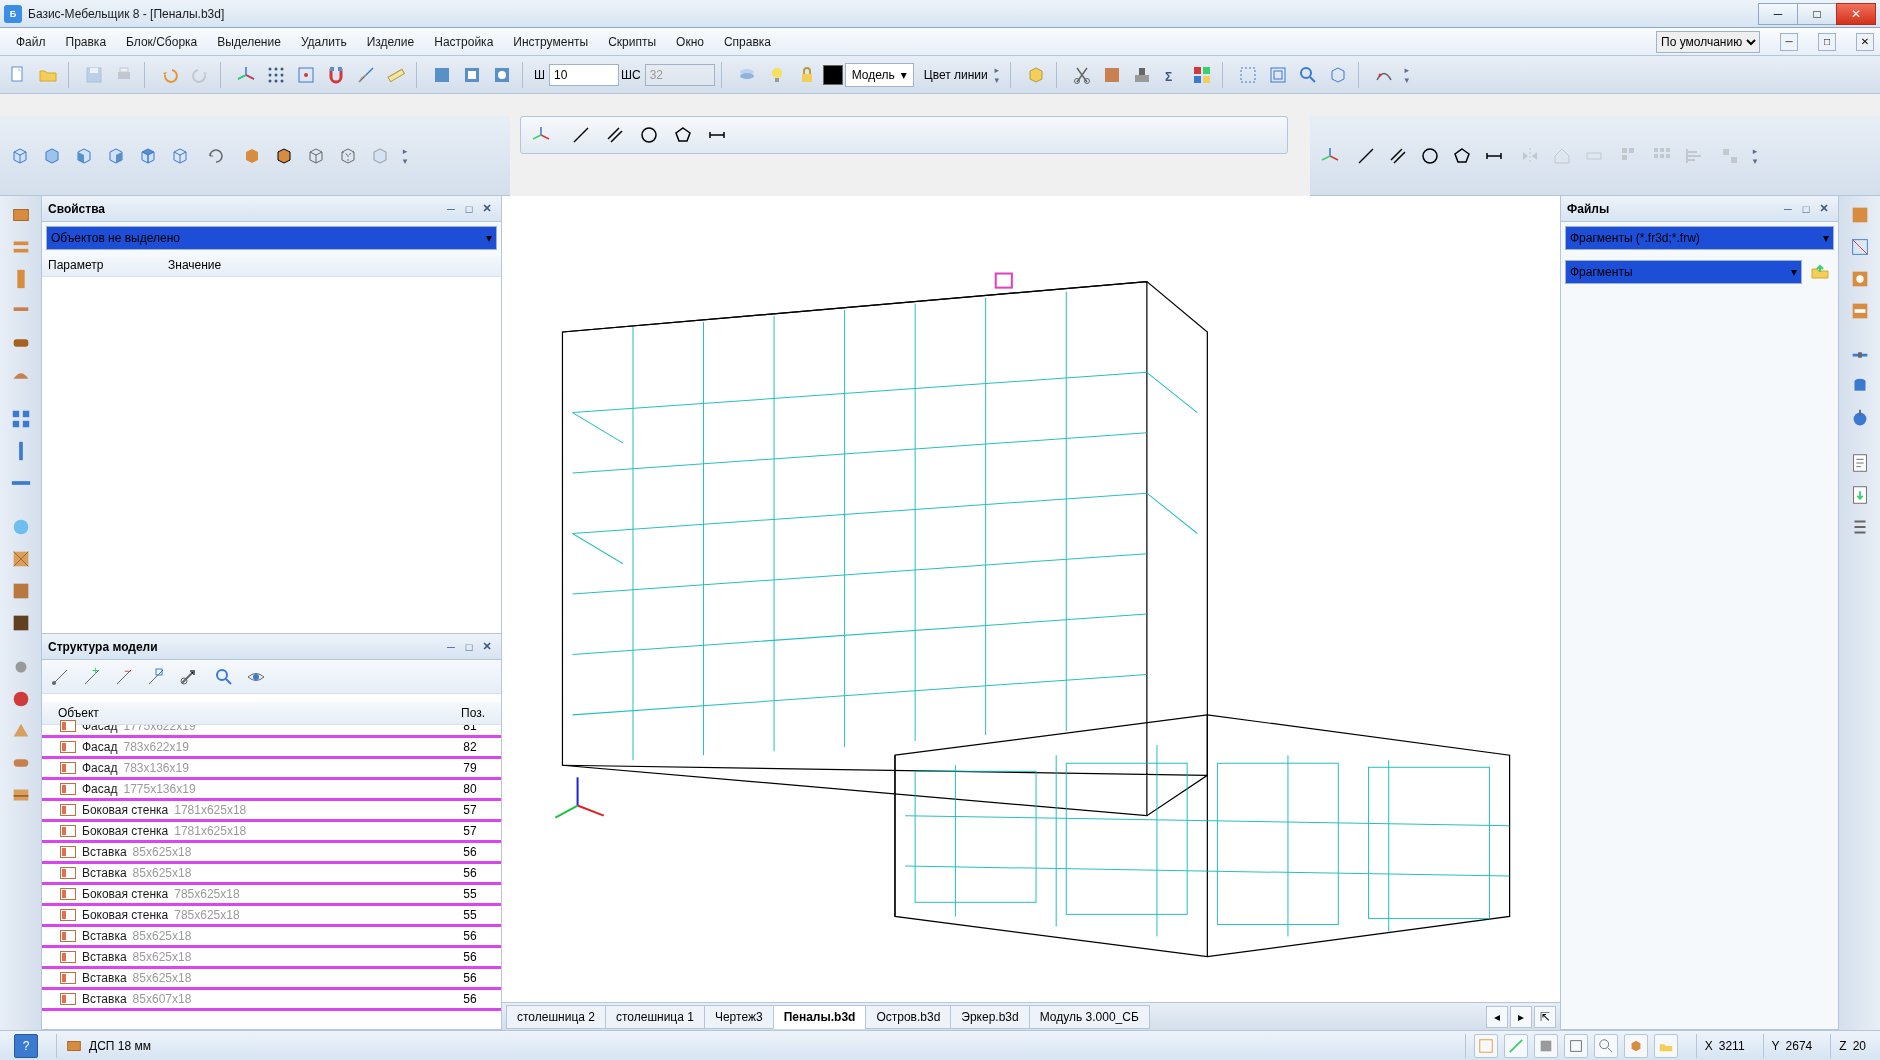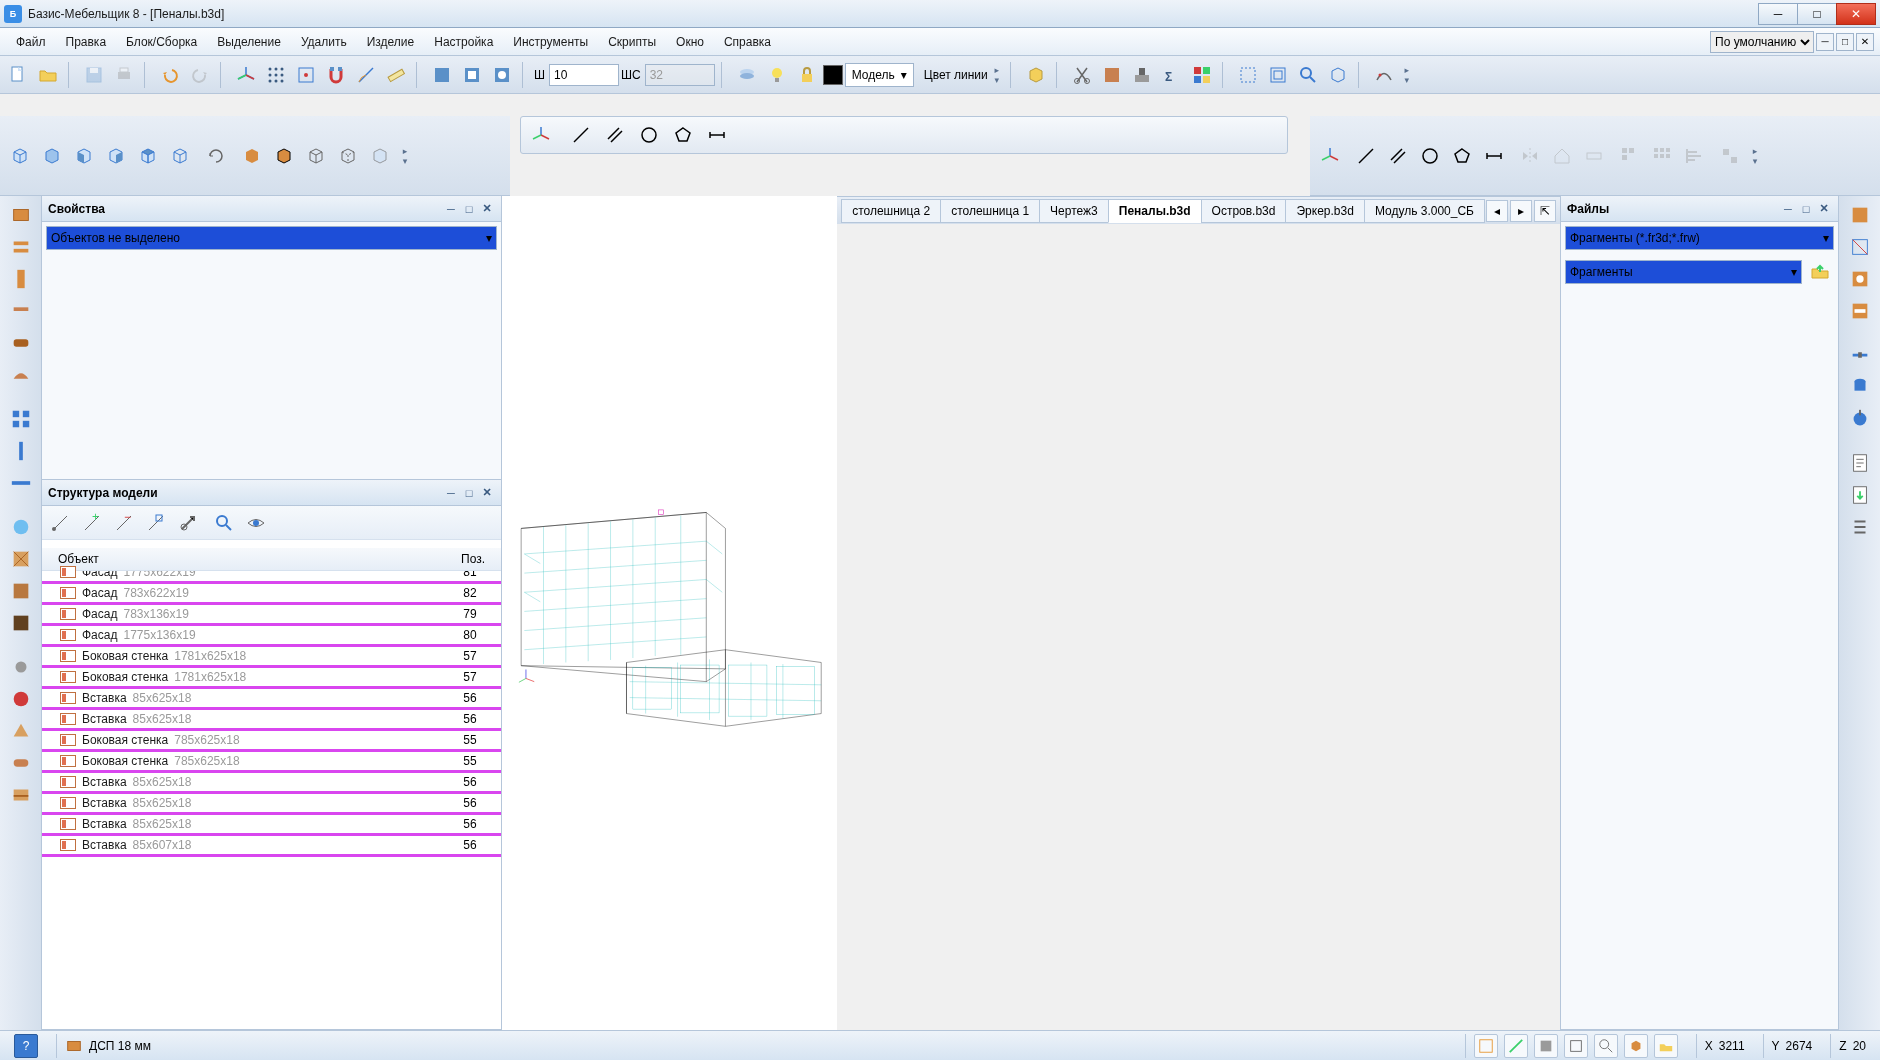--- a/index.html
+++ b/index.html
@@ -10,21 +10,21 @@
 .titlebar .appicon { width:18px; height:18px; background:#3a8ee6; border-radius:3px; margin-right:6px; display:inline-flex; align-items:center; justify-content:center; color:#fff; font-size:9px; font-weight:bold; }
 .titlebar .title { color:#1a1a1a; flex:1; }
 .winbtns { display:flex; gap:0; }
 .winbtns div { width:40px; height:22px; display:flex; align-items:center; justify-content:center; border:1px solid #8fa8c4; background:linear-gradient(#f6f9fc,#d6e4f2); margin-left:-1px; cursor:pointer; }
 .winbtns .close { background:linear-gradient(#f36f5a,#d2321a); color:#fff; border-color:#b02e1a; }
 
 
 .menubar { height:28px; background:linear-gradient(#fafcfe,#e6eef7); display:flex; align-items:center; padding:0 6px; border-bottom:1px solid #b5c6da; }
 .menubar .mitem { padding:4px 10px; cursor:pointer; color:#1a1a1a; }
 .menubar .spacer { flex:1; }
-.menubar .rightbox { display:flex; align-items:center; gap:2px; }
+.menubar .rightbox { display:flex; align-items:center; gap:20px; }
 .menubar select { font-size:12px; border:1px solid #9fb4cc; height:22px; }
 .menubar .mdi-btn { width:18px; height:18px; border:1px solid #9fb4cc; background:#eef3f9; display:flex; align-items:center; justify-content:center; cursor:pointer; font-size:10px; }
 
 
 .tbrow { background:linear-gradient(#e8eef6,#d4dfec); border-bottom:1px solid #b5c6da; display:flex; align-items:center; padding:2px 4px; min-height:38px; gap:2px; }
 .tbrow .sep { width:6px; border-left:1px solid #aebfd4; height:26px; margin:0 4px; }
 .tbtn { width:28px; height:28px; display:flex; align-items:center; justify-content:center; border:1px solid transparent; border-radius:3px; cursor:pointer; }
 .tbtn svg { width:20px; height:20px; }
 .tfield { display:flex; align-items:center; gap:4px; }
 .tfield label { font-size:12px; }
@@ -42,21 +42,21 @@
 
 .secondrow-right { position:absolute; left:1310px; top:116px; width:570px; height:80px; background:linear-gradient(#e8eef6,#d4dfec); border-bottom:1px solid #b5c6da; display:flex; align-items:center; padding:2px 6px; gap:4px; }
 .secondrow-left { position:absolute; left:0; top:116px; width:510px; height:80px; background:linear-gradient(#e8eef6,#d4dfec); border-bottom:1px solid #b5c6da; display:flex; align-items:center; padding:2px 6px; gap:4px; }
 
 
 .main { position:absolute; left:0; top:196px; right:0; bottom:30px; display:flex; }
 .leftcol { width:42px; background:linear-gradient(90deg,#e8eef6,#d4dfec); border-right:1px solid #b5c6da; display:flex; flex-direction:column; align-items:center; padding:4px 0; gap:2px; }
 .rightcol { width:42px; background:linear-gradient(90deg,#d4dfec,#e8eef6); border-left:1px solid #b5c6da; display:flex; flex-direction:column; align-items:center; padding:4px 0; gap:2px; }
 .vbtn { width:30px; height:30px; display:flex; align-items:center; justify-content:center; cursor:pointer; border:1px solid transparent; border-radius:3px; }
 
-.midcol { flex:1; display:flex; flex-direction:row; }
+.midcol { flex:1; display:flex; flex-direction:column; }
 .panels-left { width:460px; display:flex; flex-direction:column; border-right:1px solid #b5c6da; }
 .panels-right { width:278px; display:flex; flex-direction:column; border-left:1px solid #b5c6da; background:#f6f9fc; }
 
 
 .panel { display:flex; flex-direction:column; background:#f6f9fc; border-bottom:1px solid #b5c6da; }
 .panel .phead { height:26px; background:linear-gradient(#eef3f9,#d6e4f2); display:flex; align-items:center; padding:0 6px; border-bottom:1px solid #b5c6da; font-weight:bold; }
 .panel .phead .spacer { flex:1; }
 .panel .phead .pb { width:16px; height:16px; display:flex; align-items:center; justify-content:center; cursor:pointer; font-size:11px; color:#3a5a80; margin-left:2px; }
 .panel .pbody { flex:1; overflow:auto; background:#fff; }
 .panel .ptoolbar { height:34px; background:linear-gradient(#f6f9fc,#e6eef7); display:flex; align-items:center; padding:0 4px; gap:4px; border-bottom:1px solid #d6e1ee; }
@@ -639,32 +639,38 @@
     <div class="vbtn">
         <svg viewBox="0 0 24 24" width="22" height="22">
           <rect x="4" y="6" width="16" height="12" fill="#d8a060"></rect>
           <rect x="4" y="12" width="16" height="2" fill="#a86020"></rect>
         </svg>
       </div>
   </div>
 
   <div class="panels-left">
 
-    <div class="panel" style="height:284px">
+    <div class="panel" style="height:438px">
       <div class="phead">
         <span>Свойства</span>
         <span class="spacer"></span>
         <span class="pb">─</span>
         <span class="pb">□</span>
         <span class="pb">✕</span>
       </div>
       <div style="padding:4px">
         <div class="combo">
           <span>Объектов не выделено</span>
           <span>▾</span>
+        </div>
+      </div>
+      <div class="pbody propgrid">
+        <div class="gridhead">
+          <div>Параметр</div>
+          <div>Значение</div>
         </div>
       </div>
     </div>
 
     <div class="panel" style="flex:1;min-height:0">
       <div class="phead">
         <span>Структура модели</span>
         <span class="spacer"></span>
         <span class="pb">─</span>
         <span class="pb">□</span>

